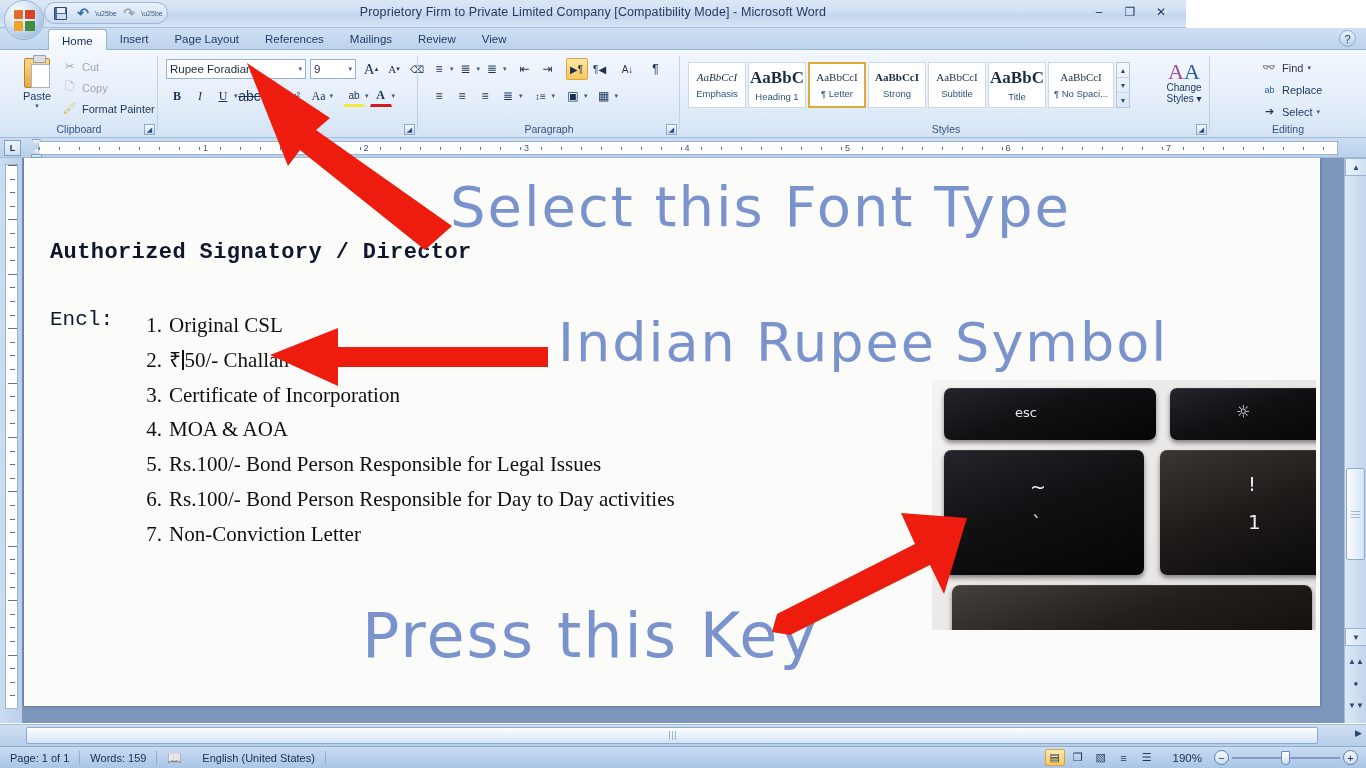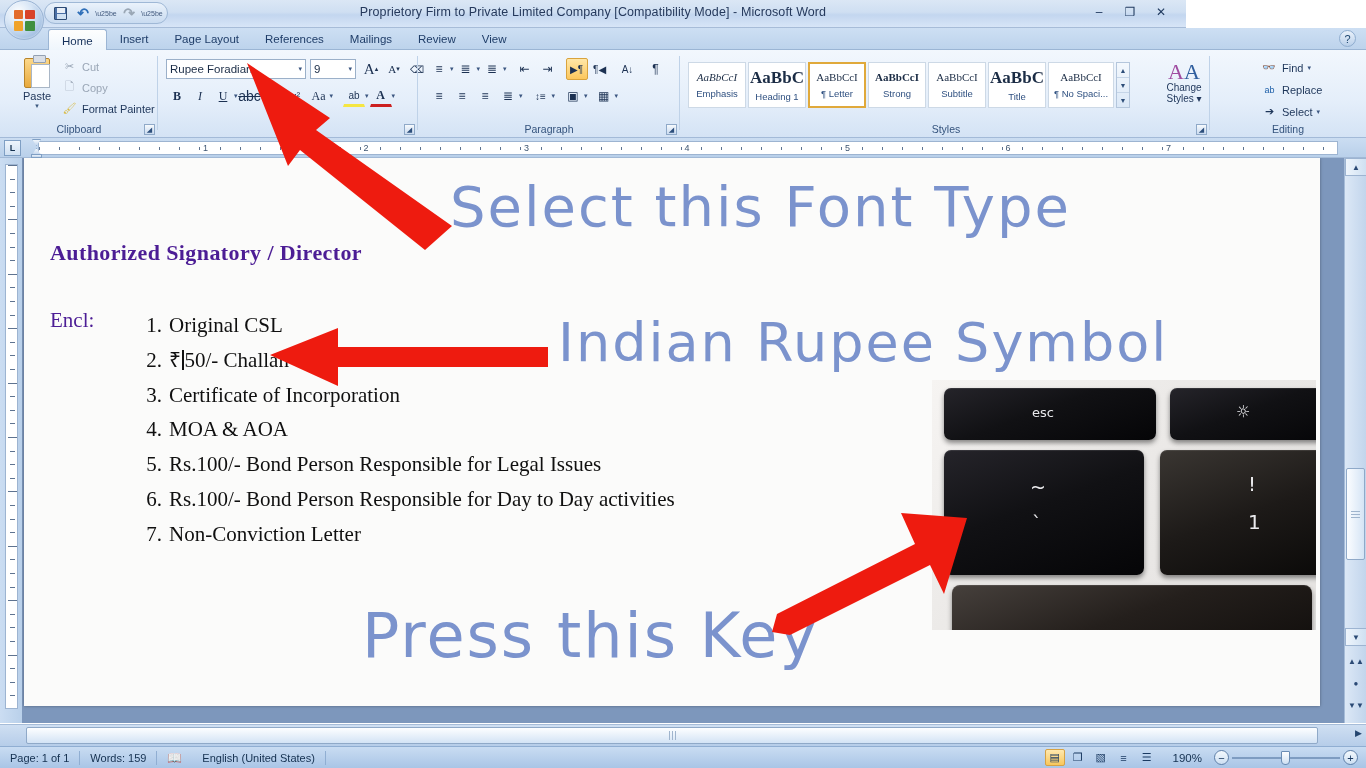--- a/index.html
+++ b/index.html
@@ -156,21 +156,21 @@
   .vruler{position:absolute;left:0;top:158px;width:22px;height:565px;
           background:linear-gradient(to right,#cbddf2,#b9d0ea);}
   .vstrip{position:absolute;left:5px;top:6px;width:13px;height:545px;background:#fff;border:1px solid #9db4d1;}
   .vstrip .vt{position:absolute;left:4px;width:5px;height:1px;background:#5e7390;}
   .vstrip .vt.lg{left:2px;width:9px;}
 
   
   .docarea{position:absolute;left:22px;top:158px;width:1322px;height:565px;background:#7d97bc;overflow:hidden;}
   .page{position:absolute;left:2px;top:0px;width:1296px;height:548px;background:#fbfbfa;
         box-shadow:0 0 3px rgba(0,0,0,.35);}
-  .doc-text{position:absolute;font-family:Liberation Serif, serif;color:#4c1d95;}
+  .doc-text{position:absolute;font-family:Liberation Mono, monospace;color:#0f172a;}
   .heading{left:26px;top:82px;font-size:22px;font-weight:bold;letter-spacing:.4px;}
   .encl{left:26px;top:150px;font-size:21px;}
   .enum{position:absolute;left:112px;top:150px;font-size:21px;line-height:34.8px;
         font-family:"Liberation Serif",serif;color:#101010;white-space:nowrap;}
   .enum .ol{display:block;}
   .enum .num{display:inline-block;width:26px;text-align:right;margin-right:7px;}
   .caret{display:inline-block;width:1.5px;height:20px;background:#111;vertical-align:-3px;margin:0 1px;}
 
   
   .anno{position:absolute;color:#7b93cd;font-family:"DejaVu Sans",sans-serif;
@@ -579,21 +579,21 @@
         <span class="ol">
           <span class="num">6.</span><span>Rs.100/- Bond Person Responsible  for Day to Day activities</span>
         </span>
         <span class="ol">
           <span class="num">7.</span><span>Non-Conviction  Letter</span>
         </span>
       </div>
 
       <div class="kbphoto" style="left:908px;top:222px;">
         <div class="key" style="left:12px;top:8px;width:212px;height:52px;">
-          <span style="left:88px;top:17px;">esc</span>
+          <span style="left:71px;top:17px;">esc</span>
         </div>
         <div class="key" style="left:238px;top:8px;width:170px;height:52px;">
           <span style="left:66px;top:14px;font-size:16px;">☼</span>
         </div>
         <div class="key" style="left:12px;top:70px;width:200px;height:125px;">
           <span style="left:86px;top:26px;font-size:19px;">~</span>
           <span style="left:88px;top:62px;font-size:19px;">`</span>
         </div>
         <div class="key" style="left:228px;top:70px;width:180px;height:125px;
                     background:linear-gradient(160deg,#3a3632 0%,#1d1a18 50%,#0a0908 100%);">

